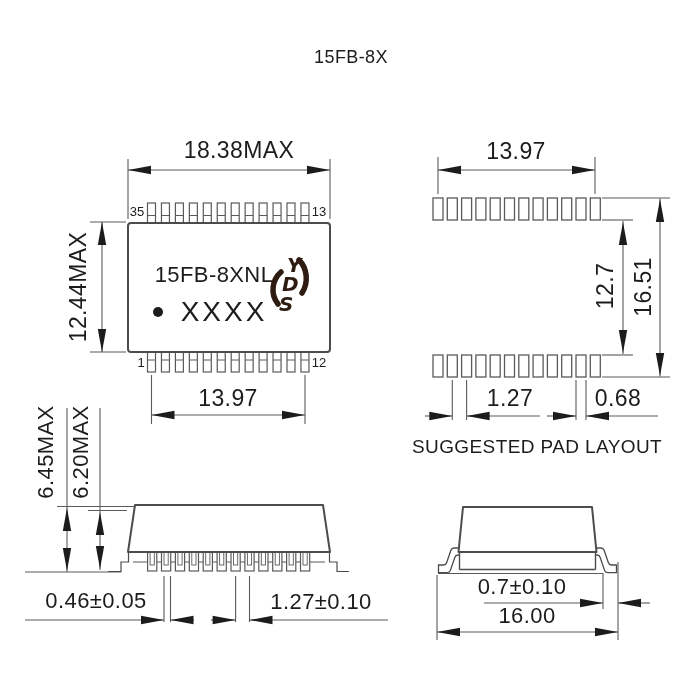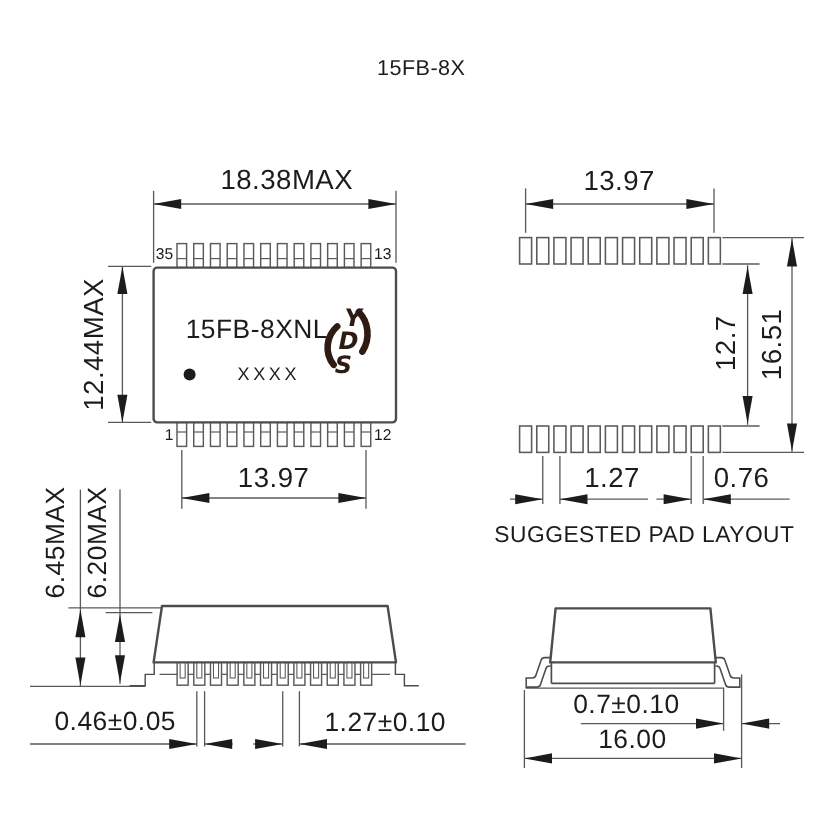--- a/index.html
+++ b/index.html
@@ -4,21 +4,21 @@
 <style>
   html,body{margin:0;padding:0;background:#ffffff;}
   .canvas{position:relative;width:700px;height:700px;background:#fff;overflow:hidden;
           font-family:"Liberation Sans",sans-serif;}
   svg{position:absolute;left:0;top:0;}
   .t{position:absolute;white-space:nowrap;color:#1c1c1c;letter-spacing:.4px;
      transform:translate(-50%,-50%);font-family:"Liberation Sans",sans-serif;}
   .rot{transform:translate(-50%,-50%) rotate(-90deg);}
   .fs13{font-size:13px;letter-spacing:0;}
   .fs19{font-size:19px;}
-  .fs20{font-size:15px;}
+  .fs20{font-size:28px;}
   .fs22{font-size:22px;}
   .fs23{font-size:23px;}
   .fs26{font-size:18px;}
   .mark{letter-spacing:3px;}
 </style>
 </head>
 <body>
 
 <div class="canvas">
 
@@ -233,21 +233,21 @@
   <div class="t fs13" style="left:319px;top:211px;">13</div>
   <div class="t fs13" style="left:141px;top:362px;">1</div>
   <div class="t fs13" style="left:319px;top:362px;">12</div>
   <div class="t fs22" style="left:214px;top:275px;">15FB-8XNL</div>
   <div class="t fs20 mark" style="left:224px;top:312px;">XXXX</div>
 
   <div class="t fs23" style="left:516px;top:151px;">13.97</div>
   <div class="t rot fs23" style="left:605px;top:286px;">12.7</div>
   <div class="t rot fs23" style="left:643px;top:287px;">16.51</div>
   <div class="t fs23" style="left:510px;top:398px;">1.27</div>
-  <div class="t fs23" style="left:618px;top:398px;">0.76</div>
+  <div class="t fs23" style="left:618px;top:398px;">0.68</div>
   <div class="t fs19" style="left:537px;top:447px;">SUGGESTED PAD LAYOUT</div>
 
   <div class="t rot fs22" style="left:46px;top:452px;">6.45MAX</div>
   <div class="t rot fs22" style="left:81px;top:452px;">6.20MAX</div>
   <div class="t fs22" style="left:96px;top:601px;">0.46±0.05</div>
   <div class="t fs22" style="left:321px;top:602px;">1.27±0.10</div>
 
   <div class="t fs22" style="left:522px;top:587px;">0.7±0.10</div>
   <div class="t fs22" style="left:527px;top:616px;">16.00</div>
 </div>

